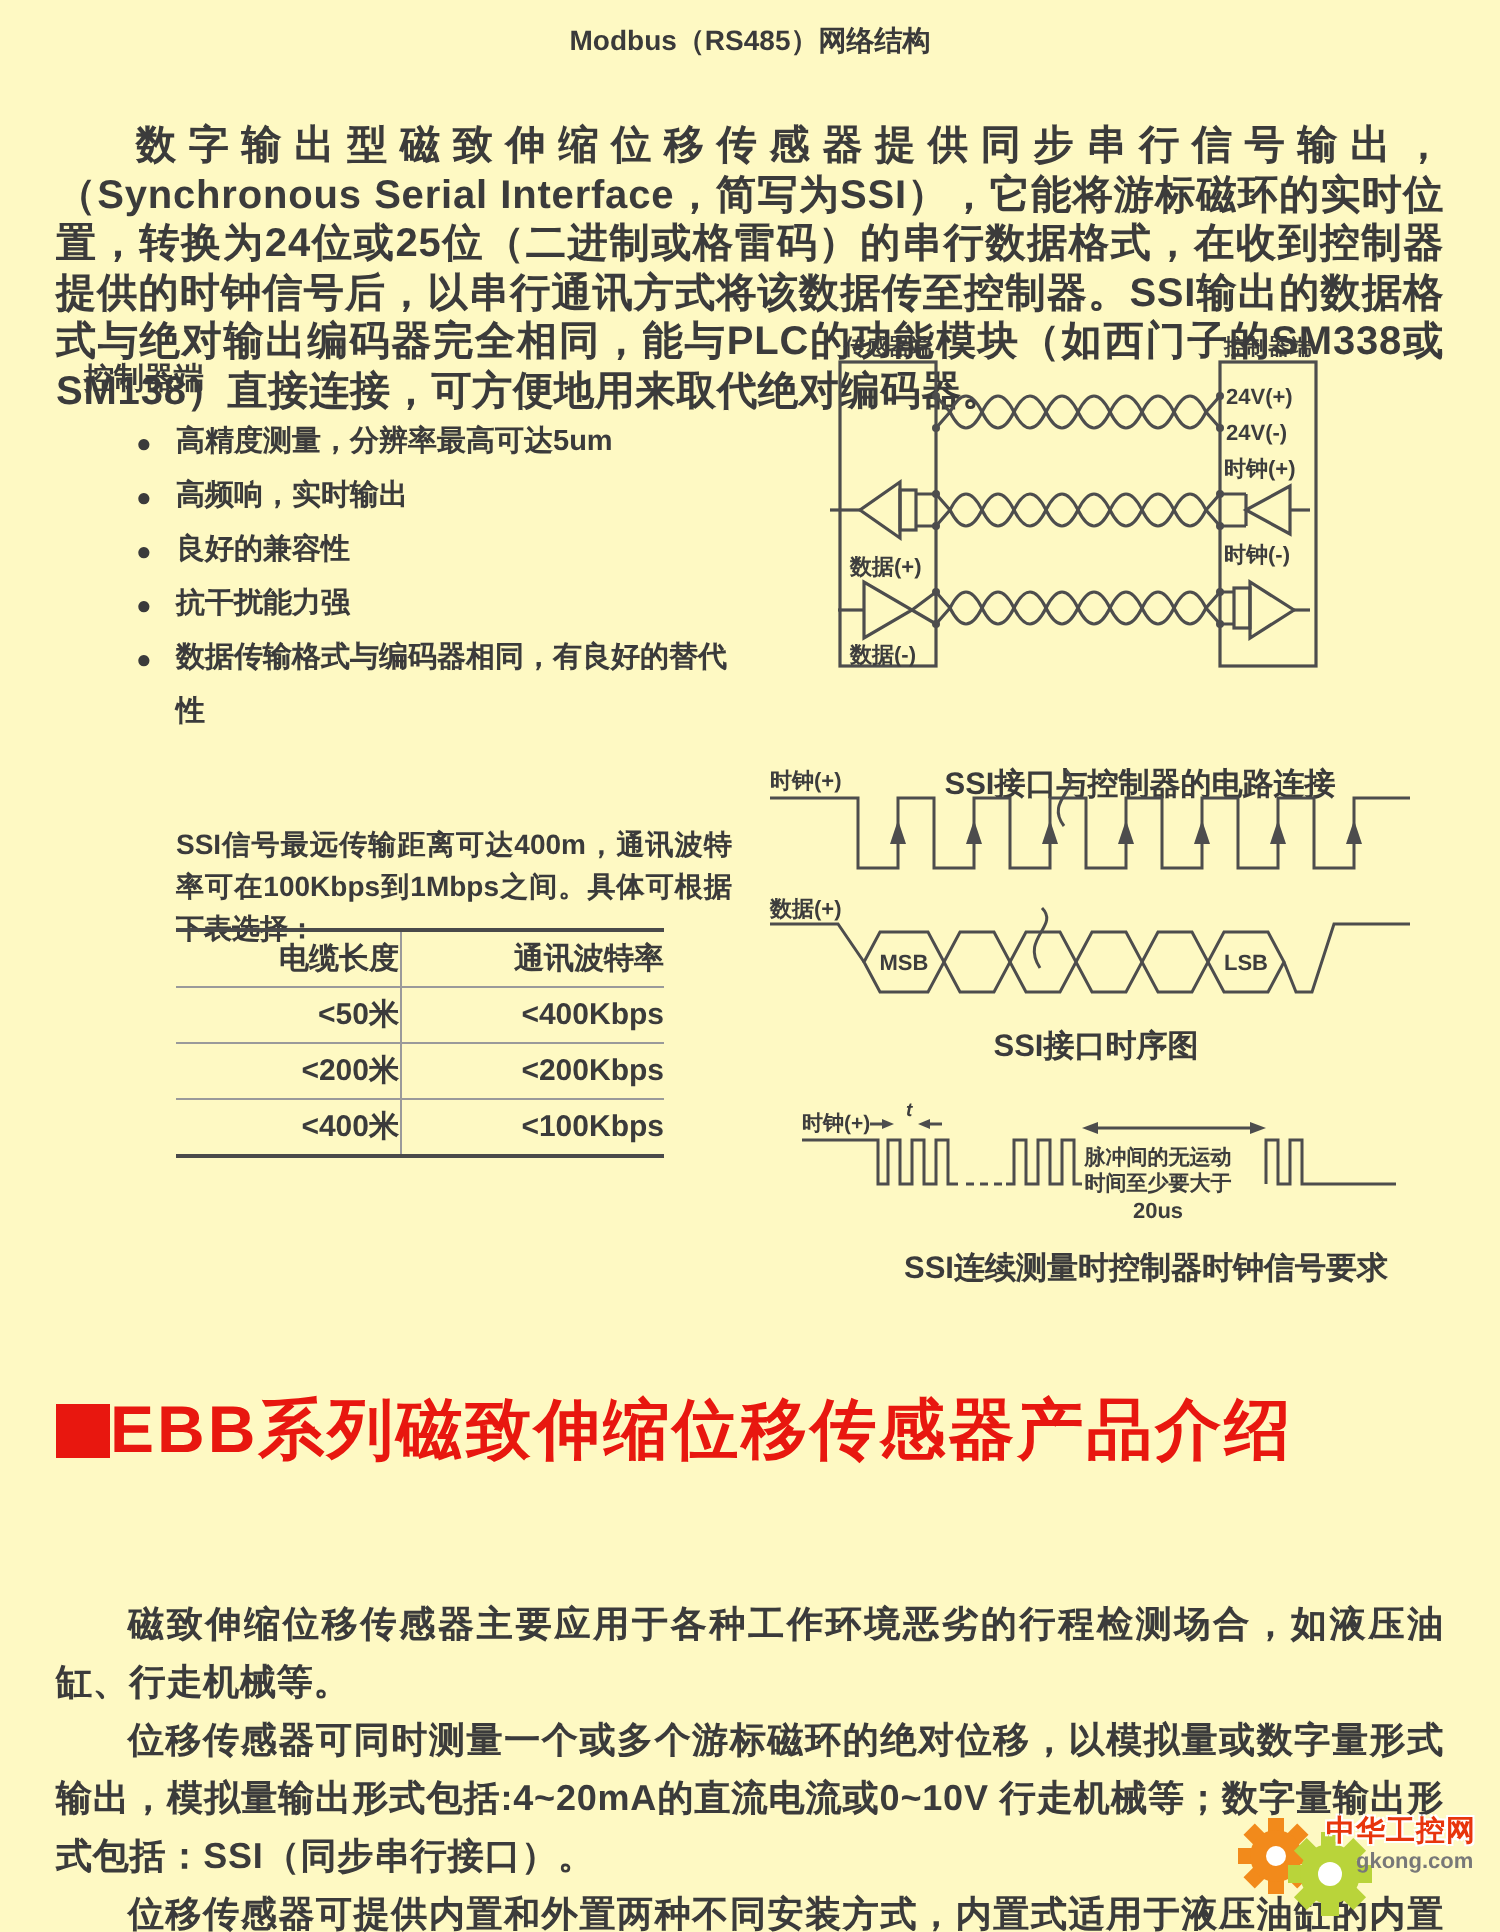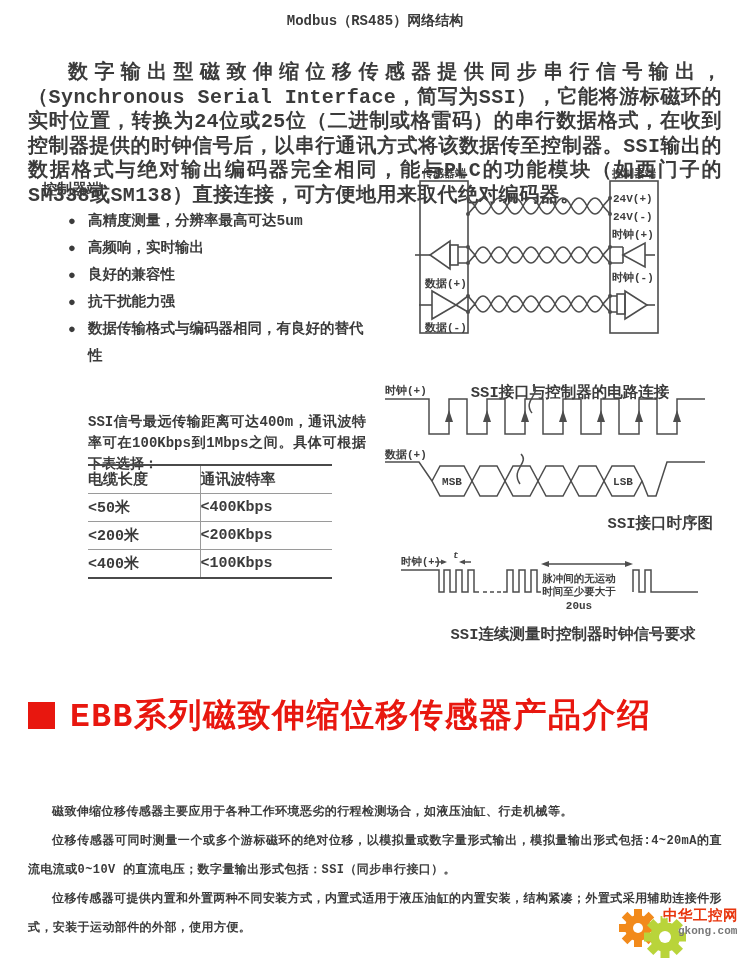--- a/index.html
+++ b/index.html
@@ -1,18 +1,18 @@
 <!DOCTYPE html>
 <html><head>
 <meta charset="utf-8">
 <style>
   html,body{margin:0;padding:0;background:#888;}
   .page{
-    position:relative;width:750px;height:966px;margin:0 auto;background:#ffffff;
-    font-family:Liberation Mono, monospace;color:#3b3b3b;overflow:hidden;
+    position:relative;width:750px;height:966px;margin:0 auto;background:#fef9c3;
+    font-family:Liberation Sans, sans-serif;color:#3b3b3b;overflow:hidden;
   }
   .doc-header{position:absolute;top:12px;left:0;width:750px;text-align:center;
     font-size:14px;font-weight:bold;color:#3a3a3a;}
   
   .s1-title{position:absolute;left:20px;top:30px;display:flex;align-items:center;gap:13px;}
   .dot{width:14px;height:14px;border-radius:50%;background:#e8481c;}
   .s1-title h1{margin:0;font-size:23px;font-weight:bold;color:#e8481c;letter-spacing:2px;}
   .intro{position:absolute;left:28px;top:61px;width:694px;margin:0;
     font-size:20px;line-height:24.6px;font-weight:bold;color:#3b3b3b;
     text-align:justify;text-indent:2em;letter-spacing:0.4px;}
@@ -20,42 +20,42 @@
   .features{position:absolute;left:42px;top:180px;width:330px;}
   .features-title{font-size:15px;font-weight:bold;}
   .features ul{list-style:none;margin:9px 0 0 0;padding:0;}
   .features li{position:relative;padding-left:46px;font-size:14.5px;font-weight:bold;
     line-height:27px;}
   .features .fb{position:absolute;left:26px;top:0;font-size:13px;}
   
   .svgblock{position:absolute;}
   .cap{position:absolute;font-size:15.5px;font-weight:bold;color:#3b3b3b;text-align:center;}
   .cap-circuit{left:400px;top:342px;width:340px;margin-top:40px;}
-  .cap-timing{left:383px;top:513px;width:330px;text-align:right;}
+  .cap-timing{left:383px;top:513px;width:330px;}
   .cap-req{left:403px;top:624px;width:340px;}
   .dlab{font-size:11px;font-weight:bold;fill:#3d3d3d;}
   .wave{stroke:#4d4d4d;stroke-width:1.6;fill:none;}
   .thin{stroke:#4d4d4d;stroke-width:1.5;fill:none;}
   .afill{fill:#4d4d4d;stroke:none;}
   
   .cable-note{position:absolute;left:88px;top:412px;width:278px;margin:0;
     font-size:14px;font-weight:bold;line-height:21px;text-align:justify;}
   .cable-table{position:absolute;left:88px;top:464px;border-collapse:collapse;
     border-top:2px solid #4a4a4a;border-bottom:2px solid #4a4a4a;}
-  .cable-table th,.cable-table td{height:27px;padding:0;text-align:left;
+  .cable-table th,.cable-table td{height:27px;padding:0;text-align:right;
     font-size:15px;font-weight:bold;color:#3b3b3b;border-bottom:1px solid #9a9a9a;}
   .cable-table th:first-child,.cable-table td:first-child{border-right:1px solid #9a9a9a;}
   .cable-table tr:last-child td{border-bottom:none;}
   .col-len{width:112px;} .col-baud{width:132px;}
   
-  .s2-title{position:absolute;left:28px;top:693px;display:flex;align-items:center;gap:15px;}
+  .s2-title{position:absolute;left:28px;top:693px;display:flex;align-items:center;}
   .sq{width:27px;height:27px;background:#e8170f;}
   .s2-title h2{margin:0;font-size:33px;font-weight:bold;color:#e8170f;letter-spacing:1.5px;}
   .ebb{position:absolute;left:28px;top:798px;width:694px;}
-  .ebb p{margin:0;font-size:12px;line-height:29px;font-weight:bold;color:#3b3b3b;
+  .ebb p{margin:0;font-size:18px;line-height:29px;font-weight:bold;color:#3b3b3b;
     text-align:justify;text-indent:2em;letter-spacing:0.4px;}
   
   .watermark{position:absolute;left:618px;top:902px;width:132px;height:62px;z-index:5;}
   .wm-name{position:absolute;left:45px;top:4px;font-size:14.5px;font-weight:bold;color:#e8350d;
     white-space:nowrap;letter-spacing:0.5px;
     text-shadow:-1px -1px 0 #fff,1px -1px 0 #fff,-1px 1px 0 #fff,1px 1px 0 #fff;}
   .wm-url{position:absolute;left:60px;top:23px;font-size:11px;font-weight:bold;color:#787878;}
 </style>
 </head>
 <body>
@@ -204,21 +204,21 @@
   </svg>
   <div class="cap cap-req">SSI连续测量时控制器时钟信号要求</div>
 
   <div class="s2-title">
     <span class="sq"></span>
     <h2>EBB系列磁致伸缩位移传感器产品介绍</h2>
   </div>
 
   <div class="ebb">
     <p>磁致伸缩位移传感器主要应用于各种工作环境恶劣的行程检测场合，如液压油缸、行走机械等。</p>
-    <p>位移传感器可同时测量一个或多个游标磁环的绝对位移，以模拟量或数字量形式输出，模拟量输出形式包括:4~20mA的直流电流或0~10V 的直流电压；数字量输出形式包括：SSI（同步串行接口）。</p>
+    <p>位移传感器可同时测量一个或多个游标磁环的绝对位移，以模拟量或数字量形式输出，模拟量输出形式包括:4~20mA的直流电流或0~10V 行走机械等；数字量输出形式包括：SSI（同步串行接口）。</p>
     <p>位移传感器可提供内置和外置两种不同安装方式，内置式适用于液压油缸的内置安装，结构紧凑；外置式采用辅助连接件形式，安装于运动部件的外部，使用方便。</p>
   </div>
 
   <div class="watermark">
     <svg width="80" height="62" viewBox="0 0 80 62">
       <g transform="translate(20,26)" fill="#f28a1b">
         <rect x="-4" y="-19" width="8" height="38"></rect>
         <rect x="-4" y="-19" width="8" height="38" transform="rotate(45)"></rect>
         <rect x="-4" y="-19" width="8" height="38" transform="rotate(90)"></rect>
         <rect x="-4" y="-19" width="8" height="38" transform="rotate(135)"></rect>

